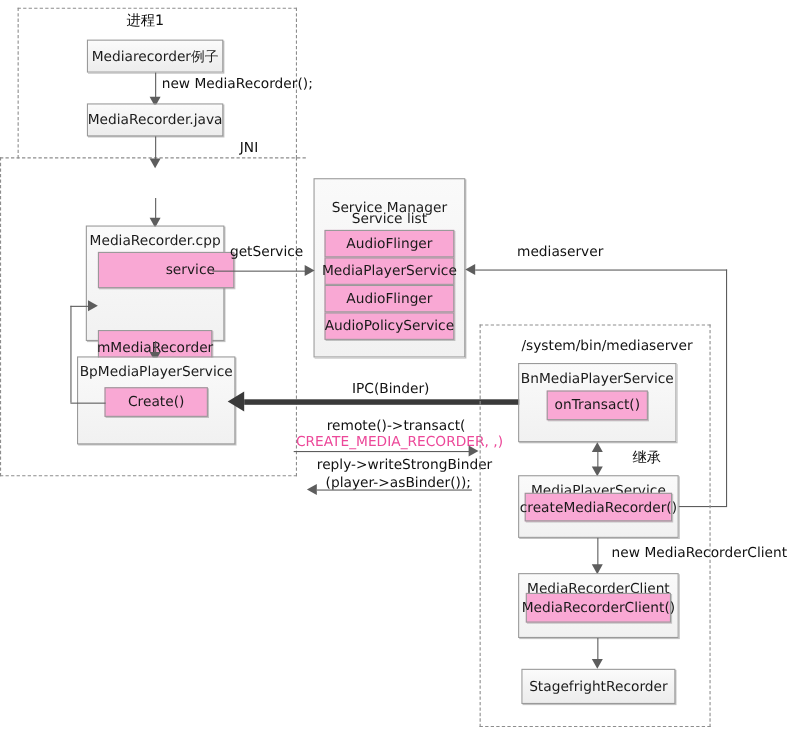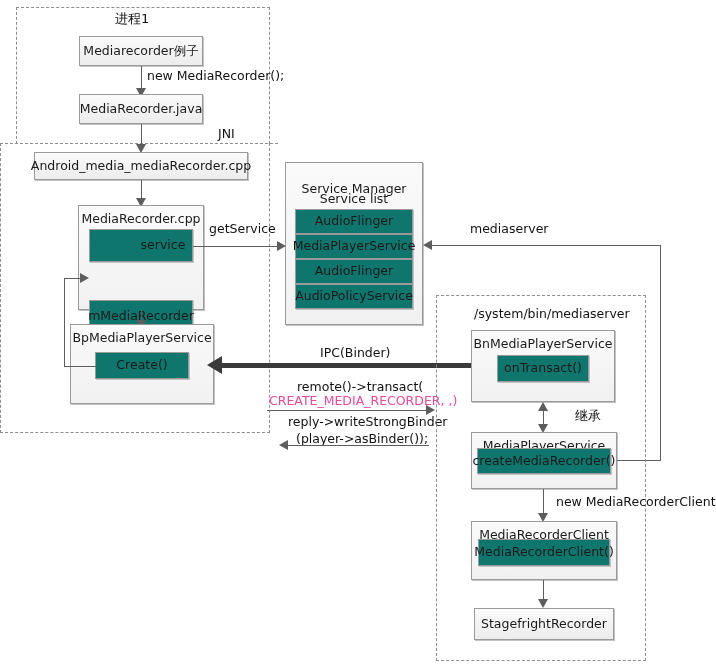--- a/index.html
+++ b/index.html
@@ -23,21 +23,21 @@
     color:#1a1a1a;
     display:flex;
     align-items:center;
     justify-content:center;
     text-align:center;
     font-size:12.5px;
     line-height:1.15;
     box-shadow:1px 1px 0 rgba(120,120,120,.45);
   }
   .box.plain{
-    background:#0f766e;
+    background:#f9a8d4;
     box-shadow:1px 1px 0 rgba(120,120,120,.40);
   }
   .box.shell{
     display:block;
     background:linear-gradient(to bottom,#fafafa 0%,#f1f1f1 100%);
   }
   .shell-title{
     position:absolute;
     left:0;right:0;
     text-align:center;
@@ -95,29 +95,28 @@
 
   <div class="ln-v" style="left:141px;top:66px;height:24px;"></div>
   <div class="arrow arr-down" style="left:136px;top:88px;"></div>
   <div class="label" style="left:147px;top:68px;">new MediaRecorder();</div>
 
   <div class="box" style="left:79px;top:94px;width:124px;height:30px;">MediaRecorder.java</div>
 
   <div class="ln-v" style="left:141px;top:124px;height:22px;"></div>
   <div class="arrow arr-down" style="left:136px;top:144px;"></div>
 
-  <div class="box" style="left:34px;top:152px;width:214px;height:28px;">Android_media_mediaRecorder.cpp</div>
 
   <div class="ln-v" style="left:141px;top:180px;height:22px;"></div>
   <div class="arrow arr-down" style="left:136px;top:198px;"></div>
 
   <div class="box shell" style="left:78px;top:205px;width:126px;height:105px;">
     <div class="shell-title" style="top:6px;">MediaRecorder.cpp</div>
   </div>
-  <div class="box plain" style="left:89px;top:229px;width:104px;height:33px;padding-left:44px;">service</div>
+  <div class="box plain" style="left:89px;top:229px;width:124px;height:33px;padding-left:44px;">service</div>
   <div class="box plain" style="left:89px;top:262px;width:104px;height:33px;margin-top:38px;">mMediaRecorder</div>
 
   <div class="ln-v" style="left:141px;top:310px;height:14px;"></div>
   <div class="arrow arr-down" style="left:136px;top:320px;"></div>
 
   <div class="box shell" style="left:70px;top:324px;width:144px;height:80px;">
     <div class="shell-title" style="top:6px;">BpMediaPlayerService</div>
   </div>
   <div class="box plain" style="left:95px;top:352px;width:94px;height:27px;">Create()</div>
 

